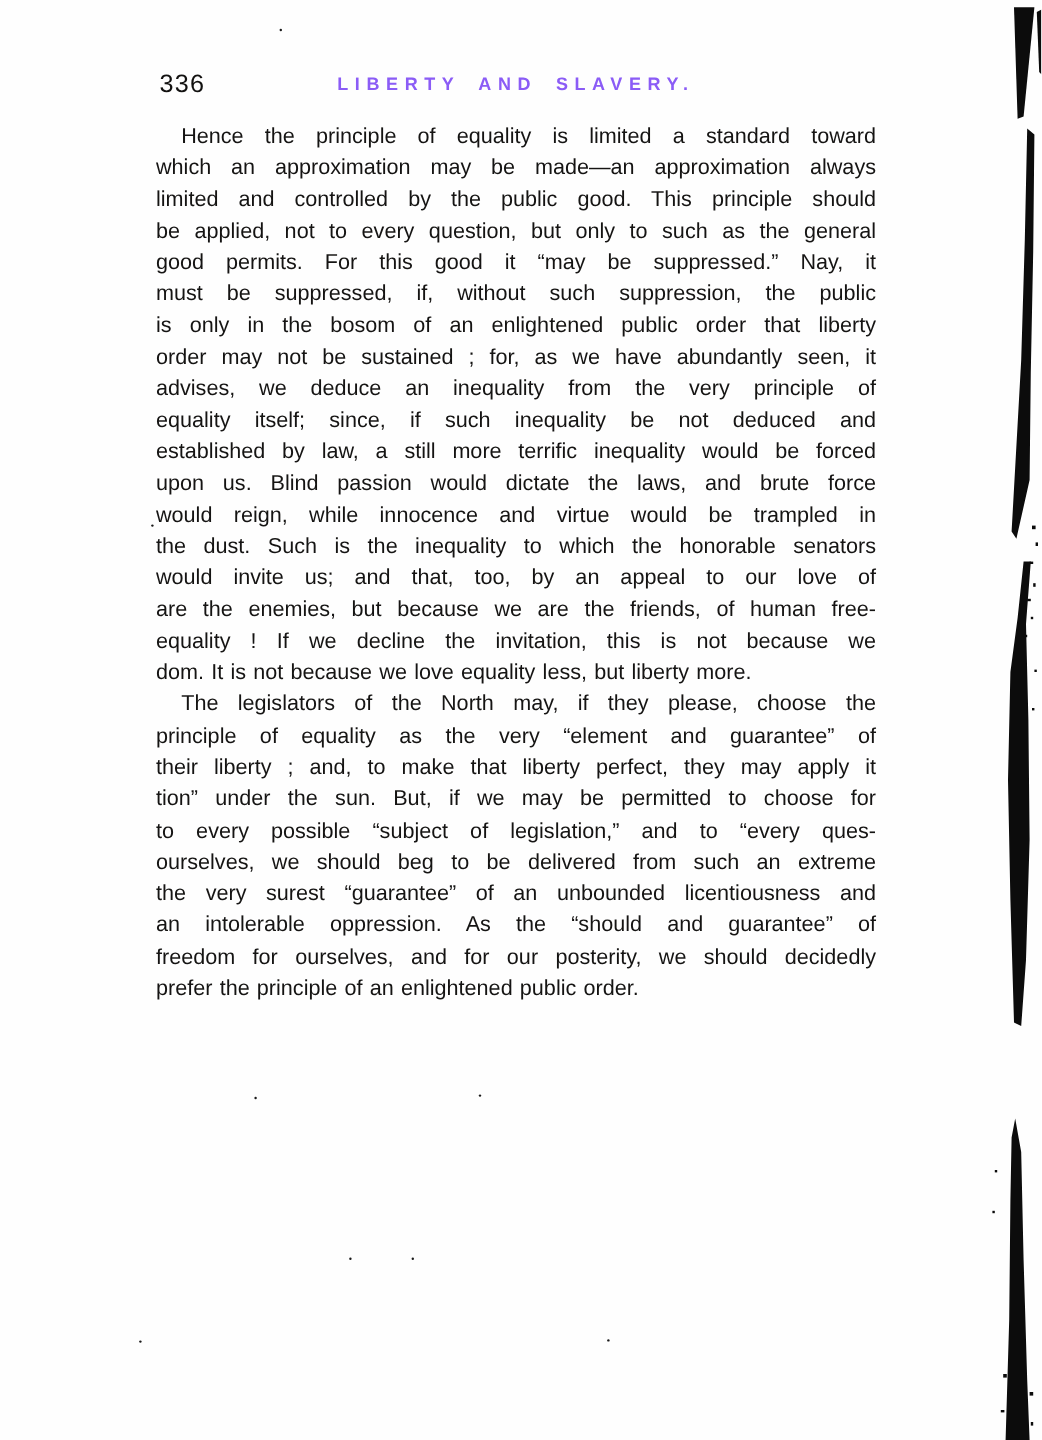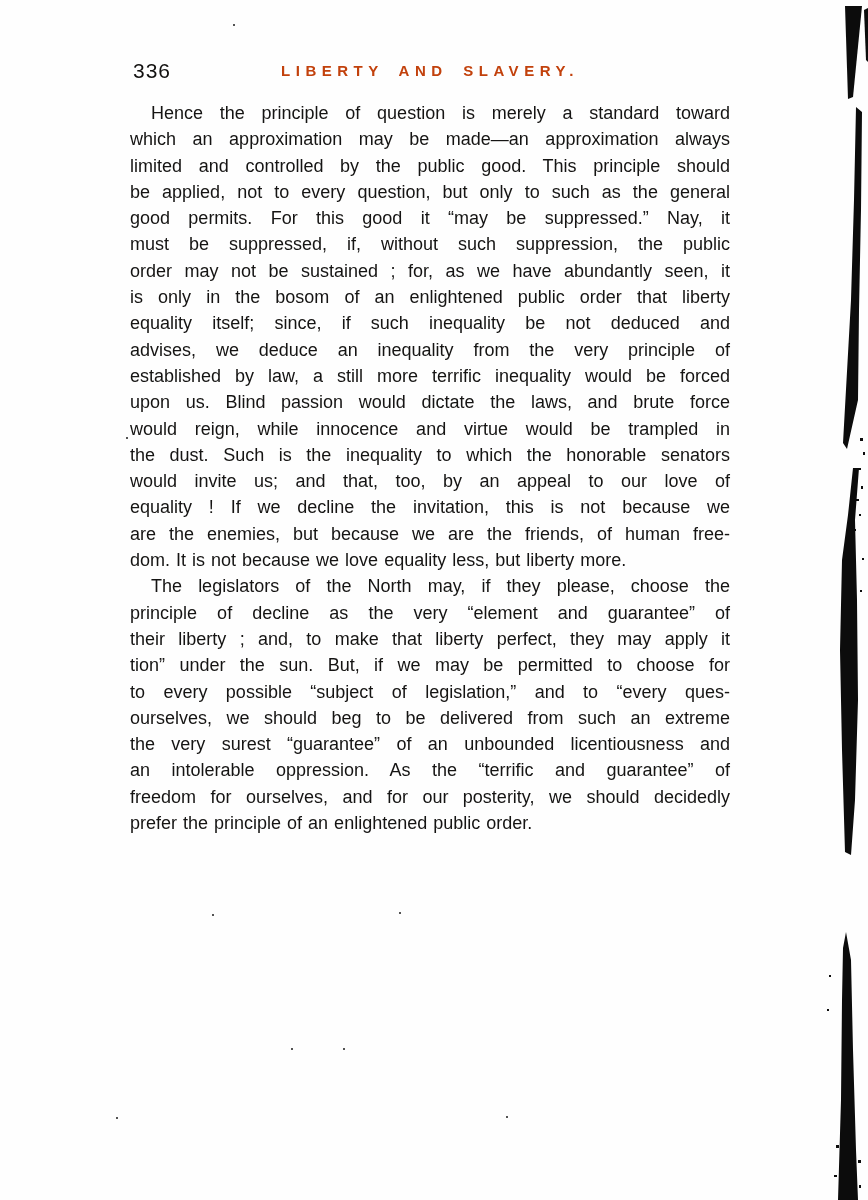--- a/index.html
+++ b/index.html
@@ -35,21 +35,21 @@
   .running-title {
     position: absolute;
     left: 0;
     right: 0;
     top: 4px;
     text-align: center;
     font-size: 15px;
     font-weight: bold;
     letter-spacing: 5.5px;
     word-spacing: 6px;
-    color: #c2410c;
+    color: #8b5cf6;
   }
   
   .text-block {
     position: absolute;
     left: 130px;
     top: 100px;
     width: 600px;
   }
   .para { margin: 0; padding: 0; }
   .line {
@@ -83,48 +83,48 @@
 
 <div class="scan-page">
 
   <div class="header-row">
     <div class="page-number">336</div>
     <div class="running-title">LIBERTY AND SLAVERY.</div>
   </div>
 
   <div class="text-block">
       <div class="para">
-        <div class="line indent">Hence the principle of question is merely a standard toward</div>
+        <div class="line indent">Hence the principle of equality is limited a standard toward</div>
         <div class="line">which an approximation may be made—an approximation always</div>
         <div class="line">limited and controlled by the public good. This principle should</div>
         <div class="line">be applied, not to every question, but only to such as the general</div>
         <div class="line">good permits. For this good it “may be suppressed.” Nay, it</div>
         <div class="line">must be suppressed, if, without such suppression, the public</div>
+        <div class="line">is only in the bosom of an enlightened public order that liberty</div>
         <div class="line">order may not be sustained ; for, as we have abundantly seen, it</div>
-        <div class="line">is only in the bosom of an enlightened public order that liberty</div>
+        <div class="line">advises, we deduce an inequality from the very principle of</div>
         <div class="line">equality itself; since, if such inequality be not deduced and</div>
-        <div class="line">advises, we deduce an inequality from the very principle of</div>
         <div class="line">established by law, a still more terrific inequality would be forced</div>
         <div class="line">upon us. Blind passion would dictate the laws, and brute force</div>
         <div class="line">would reign, while innocence and virtue would be trampled in</div>
         <div class="line">the dust. Such is the inequality to which the honorable senators</div>
         <div class="line">would invite us; and that, too, by an appeal to our love of</div>
+        <div class="line">are the enemies, but because we are the friends, of human free-</div>
         <div class="line">equality ! If we decline the invitation, this is not because we</div>
-        <div class="line">are the enemies, but because we are the friends, of human free-</div>
         <div class="line last">dom. It is not because we love equality less, but liberty more.</div>
       </div>
       <div class="para">
         <div class="line indent">The legislators of the North may, if they please, choose the</div>
-        <div class="line">principle of decline as the very “element and guarantee” of</div>
+        <div class="line">principle of equality as the very “element and guarantee” of</div>
         <div class="line">their liberty ; and, to make that liberty perfect, they may apply it</div>
         <div class="line">tion” under the sun. But, if we may be permitted to choose for</div>
         <div class="line">to every possible “subject of legislation,” and to “every ques-</div>
         <div class="line">ourselves, we should beg to be delivered from such an extreme</div>
         <div class="line">the very surest “guarantee” of an unbounded licentiousness and</div>
-        <div class="line">an intolerable oppression. As the “terrific and guarantee” of</div>
+        <div class="line">an intolerable oppression. As the “should and guarantee” of</div>
         <div class="line">freedom for ourselves, and for our posterity, we should decidedly</div>
         <div class="line last">prefer the principle of an enlightened public order.</div>
       </div>
     </div>
 
   <div class="artifact-layer">
     <svg width="868" height="1200" viewBox="0 0 868 1200">
       <g fill="#0c0c0c">
 
         <polygon points="845,6 862,6 853,97 848,99"></polygon>

